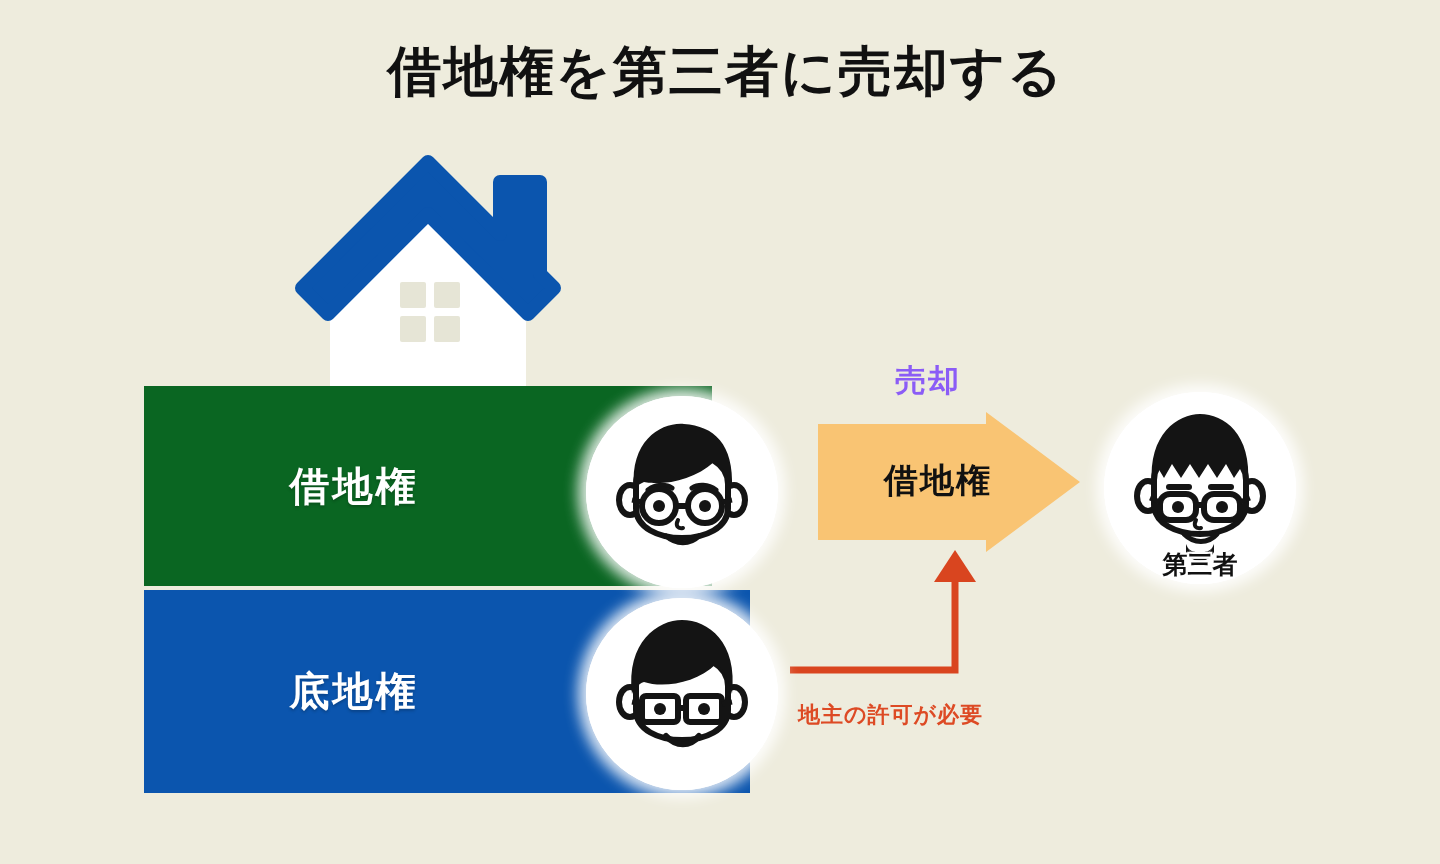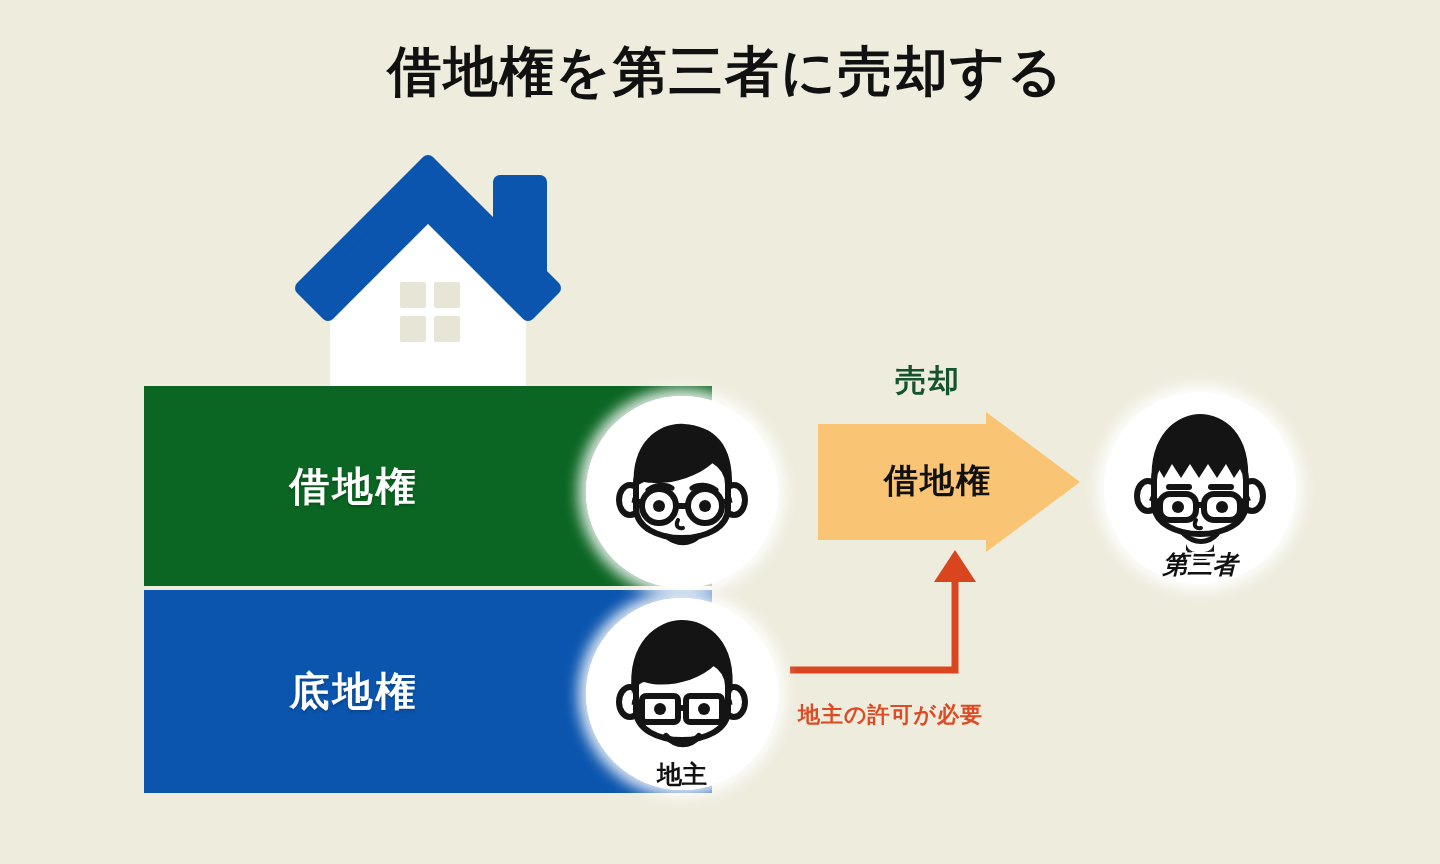--- a/index.html
+++ b/index.html
@@ -55,20 +55,21 @@
   }
   #band-leasehold {
     top: 386px;
     height: 200px;
     background: #0a6622;
   }
   #band-freehold {
     top: 590px;
     height: 203px;
     background: #0b55ae;
+    padding-left: 38px;
   }
   .band-label {
     position: absolute;
     left: 0;
     width: 420px;
     text-align: center;
     color: #ffffff;
     font-size: 40px;
     font-weight: 700;
     letter-spacing: 3px;
@@ -100,21 +101,21 @@
     color: #111111;
     white-space: nowrap;
     text-shadow:
       -2px -2px 0 #ffffff,  2px -2px 0 #ffffff,
       -2px  2px 0 #ffffff,  2px  2px 0 #ffffff,
        0px -2px 0 #ffffff,  0px  2px 0 #ffffff,
       -2px  0px 0 #ffffff,  2px  0px 0 #ffffff;
   }
   #label-tenant     { left: 562px; top: 540px; }
   #label-landlord   { left: 562px; top: 758px; }
-  #label-thirdparty { left: 1080px; top: 548px; font-style: italic; }
+  #label-thirdparty { left: 1080px; top: 548px; }
 
   
   #sale-arrow {
     position: absolute;
     left: 818px;
     top: 412px;
     width: 262px;
     height: 140px;
   }
   #sale-arrow-inner-label {
@@ -131,21 +132,21 @@
   }
   #sale-label {
     position: absolute;
     left: 828px;
     top: 360px;
     width: 200px;
     text-align: center;
     font-size: 31px;
     font-weight: 700;
     letter-spacing: 2px;
-    color: #14532d;
+    color: #8b5cf6;
     white-space: nowrap;
   }
 
   
   #permission-arrow {
     position: absolute;
     left: 790px;
     top: 548px;
     width: 200px;
     height: 130px;
@@ -267,21 +268,20 @@
       <rect x="100" y="98" width="36" height="26" rx="4" fill="#ffffff" stroke="#141414" stroke-width="6"></rect>
       <line x1="92" y1="110" x2="100" y2="110" stroke="#141414" stroke-width="6"></line>
       <line x1="56" y1="106" x2="46" y2="104" stroke="#141414" stroke-width="5"></line>
       <line x1="136" y1="106" x2="146" y2="104" stroke="#141414" stroke-width="5"></line>
       <circle cx="74" cy="111" r="6" fill="#141414"></circle>
       <circle cx="118" cy="111" r="6" fill="#141414"></circle>
 
       <path d="M80 138 C90 149 104 149 113 138" fill="none" stroke="#141414" stroke-width="6" stroke-linecap="round"></path>
     </svg>
   </div>
-  <div class="avatar-label" id="label-landlord">地主</div>
 
   <div class="avatar" id="avatar-thirdparty">
     <svg viewBox="0 0 192 192" xmlns="http://www.w3.org/2000/svg">
       <circle cx="96" cy="96" r="96" fill="#ffffff"></circle>
 
       <ellipse cx="44" cy="104" rx="11" ry="15" fill="#ffffff" stroke="#141414" stroke-width="6"></ellipse>
       <ellipse cx="148" cy="104" rx="11" ry="15" fill="#ffffff" stroke="#141414" stroke-width="6"></ellipse>
 
       <path d="M50 88 C50 46 142 46 142 88 L142 112 C142 152 50 152 50 112 Z" fill="#ffffff" stroke="#141414" stroke-width="6"></path>
 

